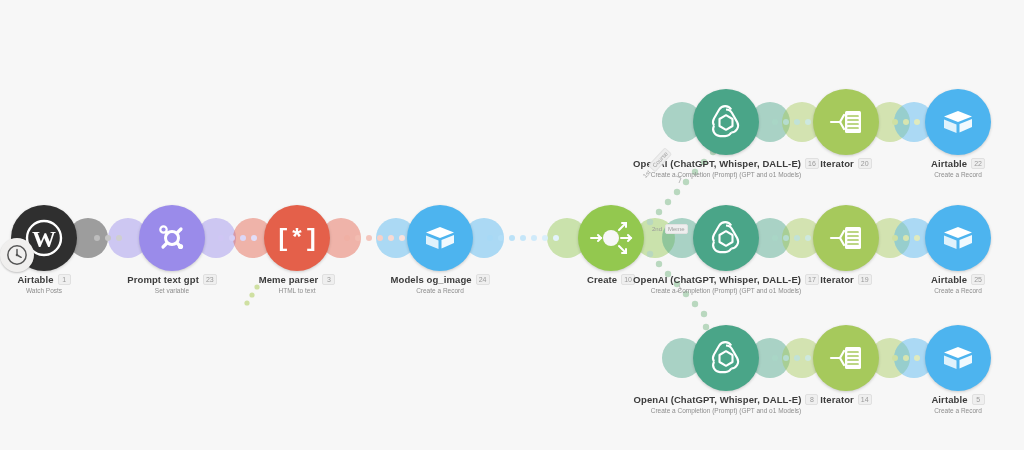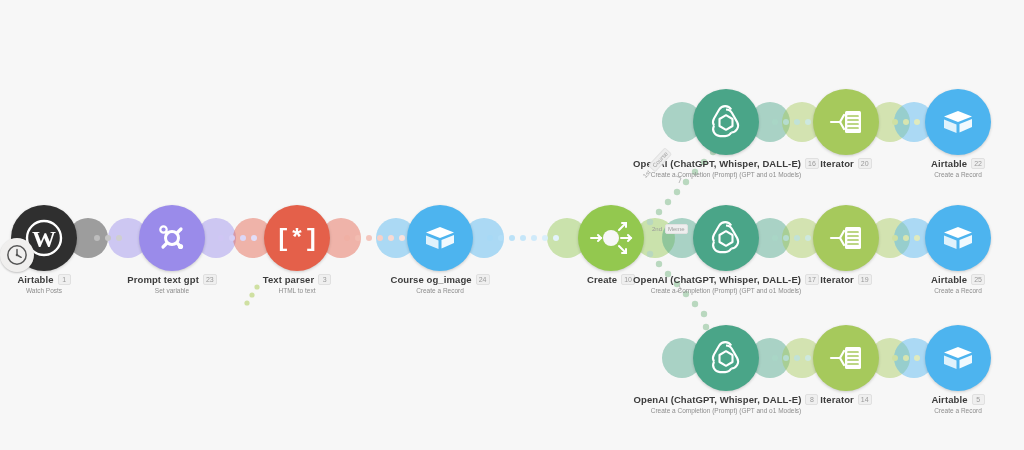--- a/index.html
+++ b/index.html
@@ -232,40 +232,40 @@
   <div class="node" style="left:297px;top:238px;">
     <div class="port left" style="background:#e4604a;"></div>
     <div class="port" style="background:#e4604a;"></div>
     <div class="bubble" style="background:#e4604a;">
       <svg width="44" height="40" viewBox="0 0 44 40">
         <text x="22" y="28" font-size="24" font-family="Liberation Mono, monospace" font-weight="bold" fill="#fff" text-anchor="middle">[*]</text>
       </svg>
     </div>
     <div class="caption">
       <div class="title-row">
-        <span class="title">Text parser</span>
+        <span class="title">Meme parser</span>
         <span class="badge">3</span>
       </div>
       <div class="sub">HTML to text</div>
     </div>
   </div>
 
   <div class="node" style="left:440px;top:238px;">
     <div class="port left" style="background:#4db4ef;"></div>
     <div class="port" style="background:#4db4ef;"></div>
     <div class="bubble" style="background:#4db4ef;">
       <svg width="40" height="40" viewBox="0 0 40 40">
         <path d="M20 9 L34 14.5 L20 20 L6 14.5 Z" fill="#fff"></path>
         <path d="M21.5 22 L34 17 L34 25 L21.5 30.5 Z" fill="#fff" opacity=".92"></path>
         <path d="M6 17.5 L18.5 22.5 L18.5 31 L6 26 Z" fill="#fff" opacity=".82"></path>
       </svg>
     </div>
     <div class="caption">
       <div class="title-row">
-        <span class="title">Course og_image</span>
+        <span class="title">Models og_image</span>
         <span class="badge">24</span>
       </div>
       <div class="sub">Create a Record</div>
     </div>
   </div>
 
   <div class="node" style="left:611px;top:238px;">
     <div class="port left" style="background:#93c84f;"></div>
     <div class="port" style="background:#93c84f;"></div>
     <div class="bubble" style="background:#93c84f;">

